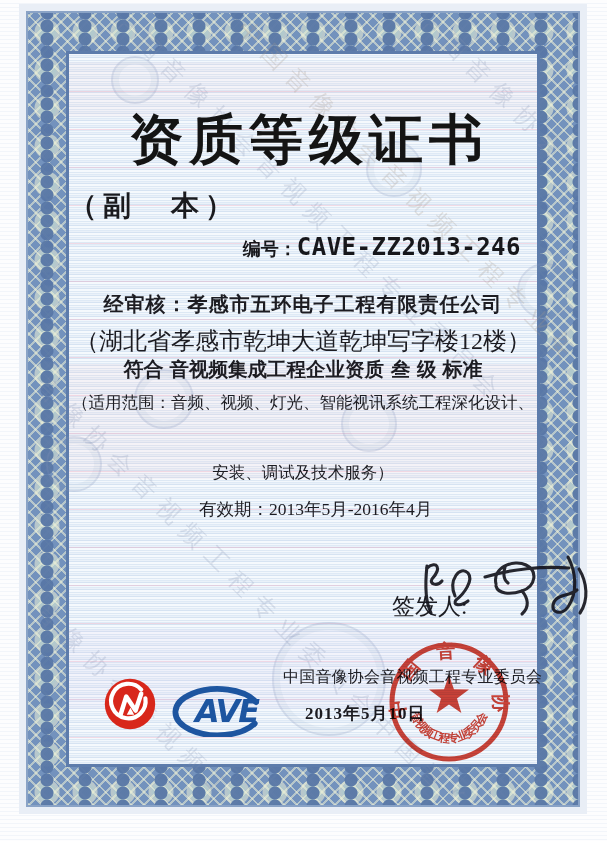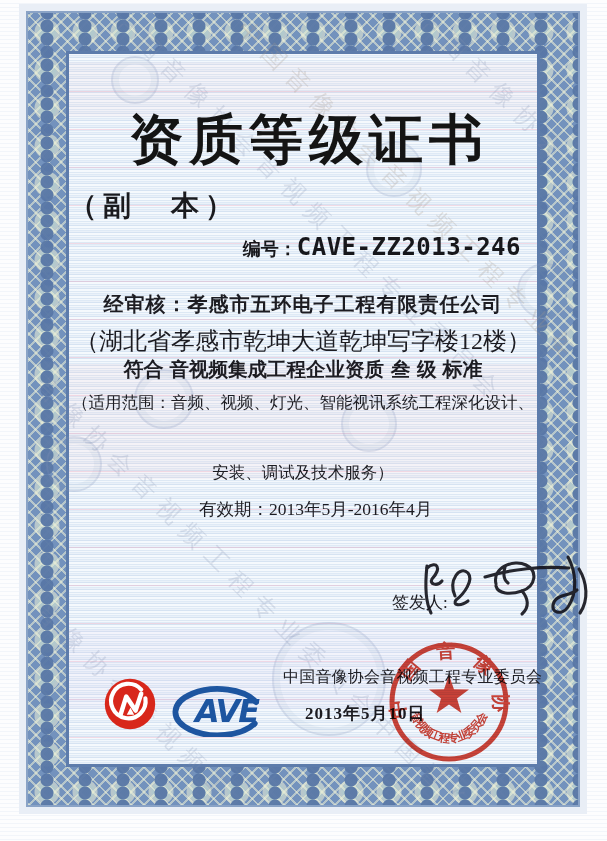--- a/index.html
+++ b/index.html
@@ -74,21 +74,21 @@
   }
   .serial .num{font-family:"DejaVu Sans Mono", monospace; font-size:24px; letter-spacing:0.5px;}
   .line{left:0; width:100%; text-align:center; color:#1c1c22;}
   .l1{top:237px; font-size:20px; font-weight:bold; letter-spacing:1px;}
   .l2{top:271px; font-size:24px;}
   .l3{top:302px; font-size:20px; font-weight:bold;}
   .l3 .qual{font-family:"DejaVu Sans", sans-serif; font-size:19.5px; margin:4px 6px;}
   .l4{top:338px; font-size:16.5px;}
   .l5{top:374px; font-size:16.5px;margin-top:34px;}
   .validity{top:443px; left:130px; font-size:17.5px; color:#1c1c22;}
-  .issuer{top:537px; left:323px; font-size:17px; color:#1c1c22;}
+  .issuer{top:537px; left:323px; font-size:23px; color:#1c1c22;}
   .signature{left:348px; top:492px; overflow:visible;}
   .org{top:613px; left:214px; white-space:nowrap; font-size:16px; color:#202026; letter-spacing:0.2px;}
   .date{top:648px; left:236px; font-size:17px; font-weight:bold; color:#1b1b20; letter-spacing:1px;}
 
   .logo-cava{left:33px; top:622px;}
   .logo-cave{left:100px; top:629px;}
   .seal{left:318px; top:586px; opacity:.88; mix-blend-mode:multiply;}
   .seal text{font-family:"Liberation Serif", serif; font-weight:bold; fill:#cf2b1d;}
 </style>
 </head>

